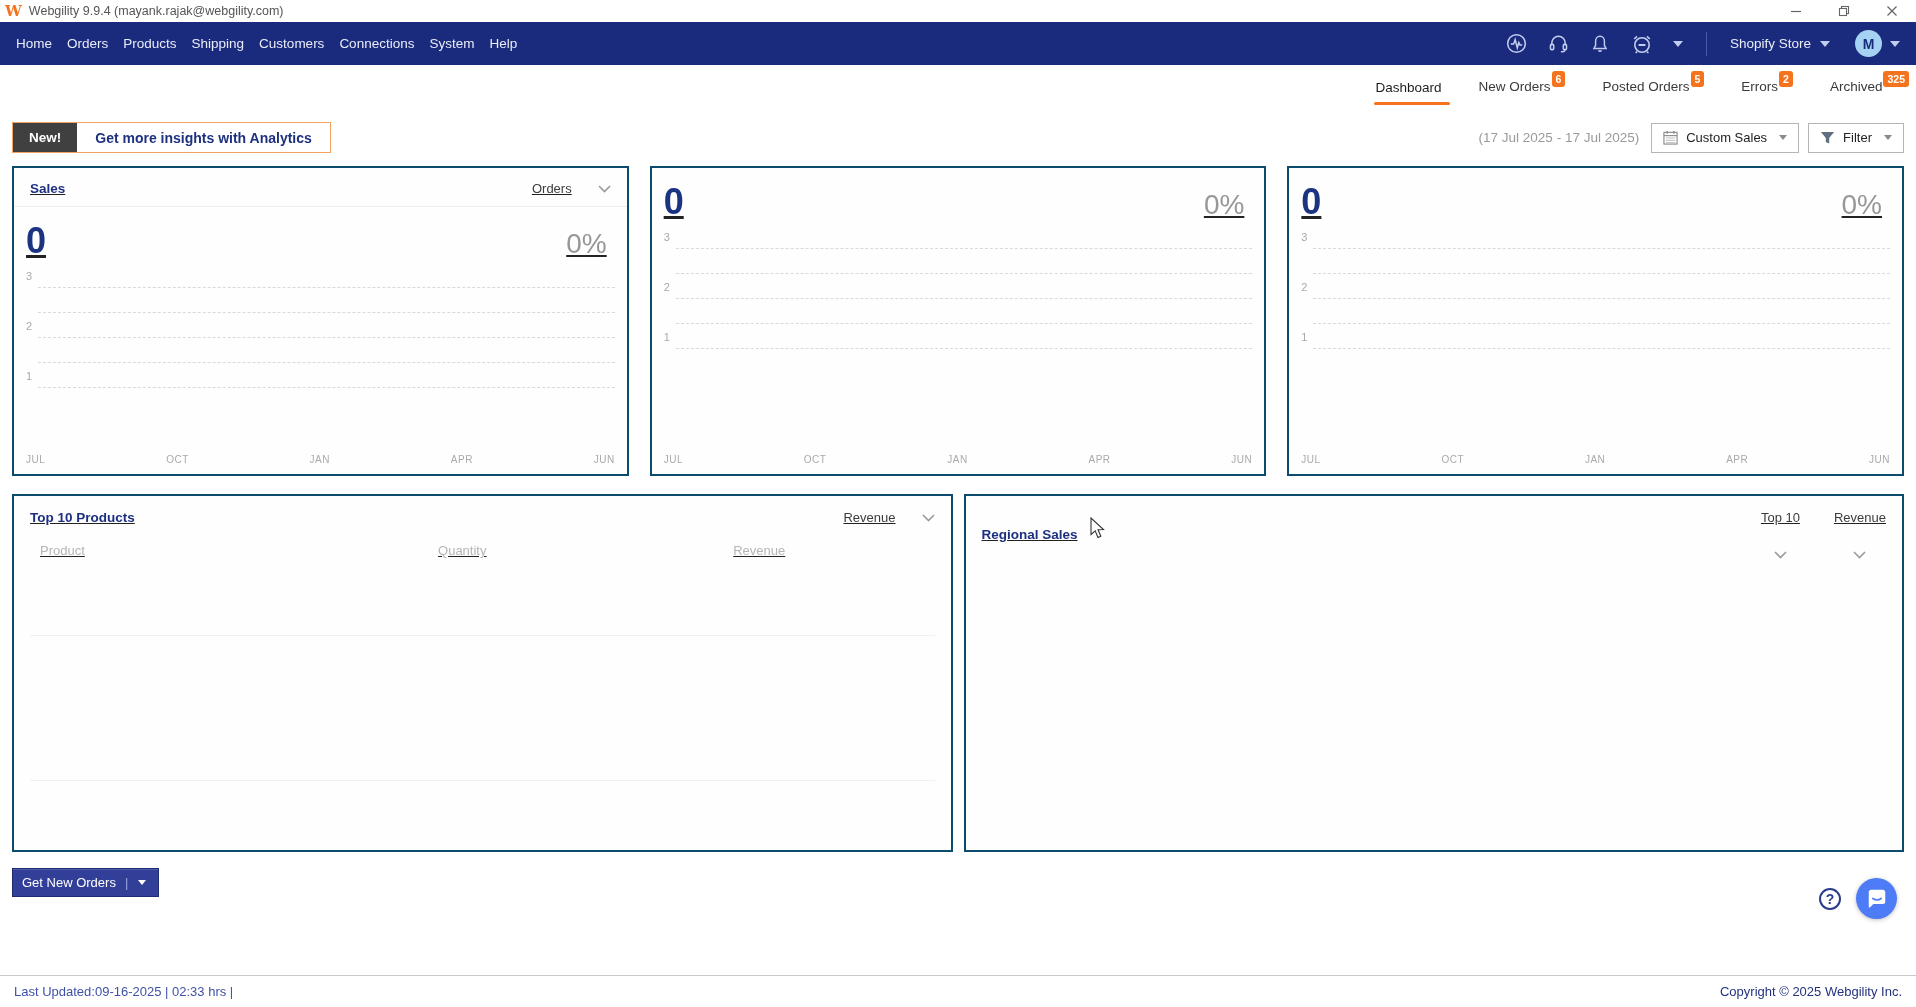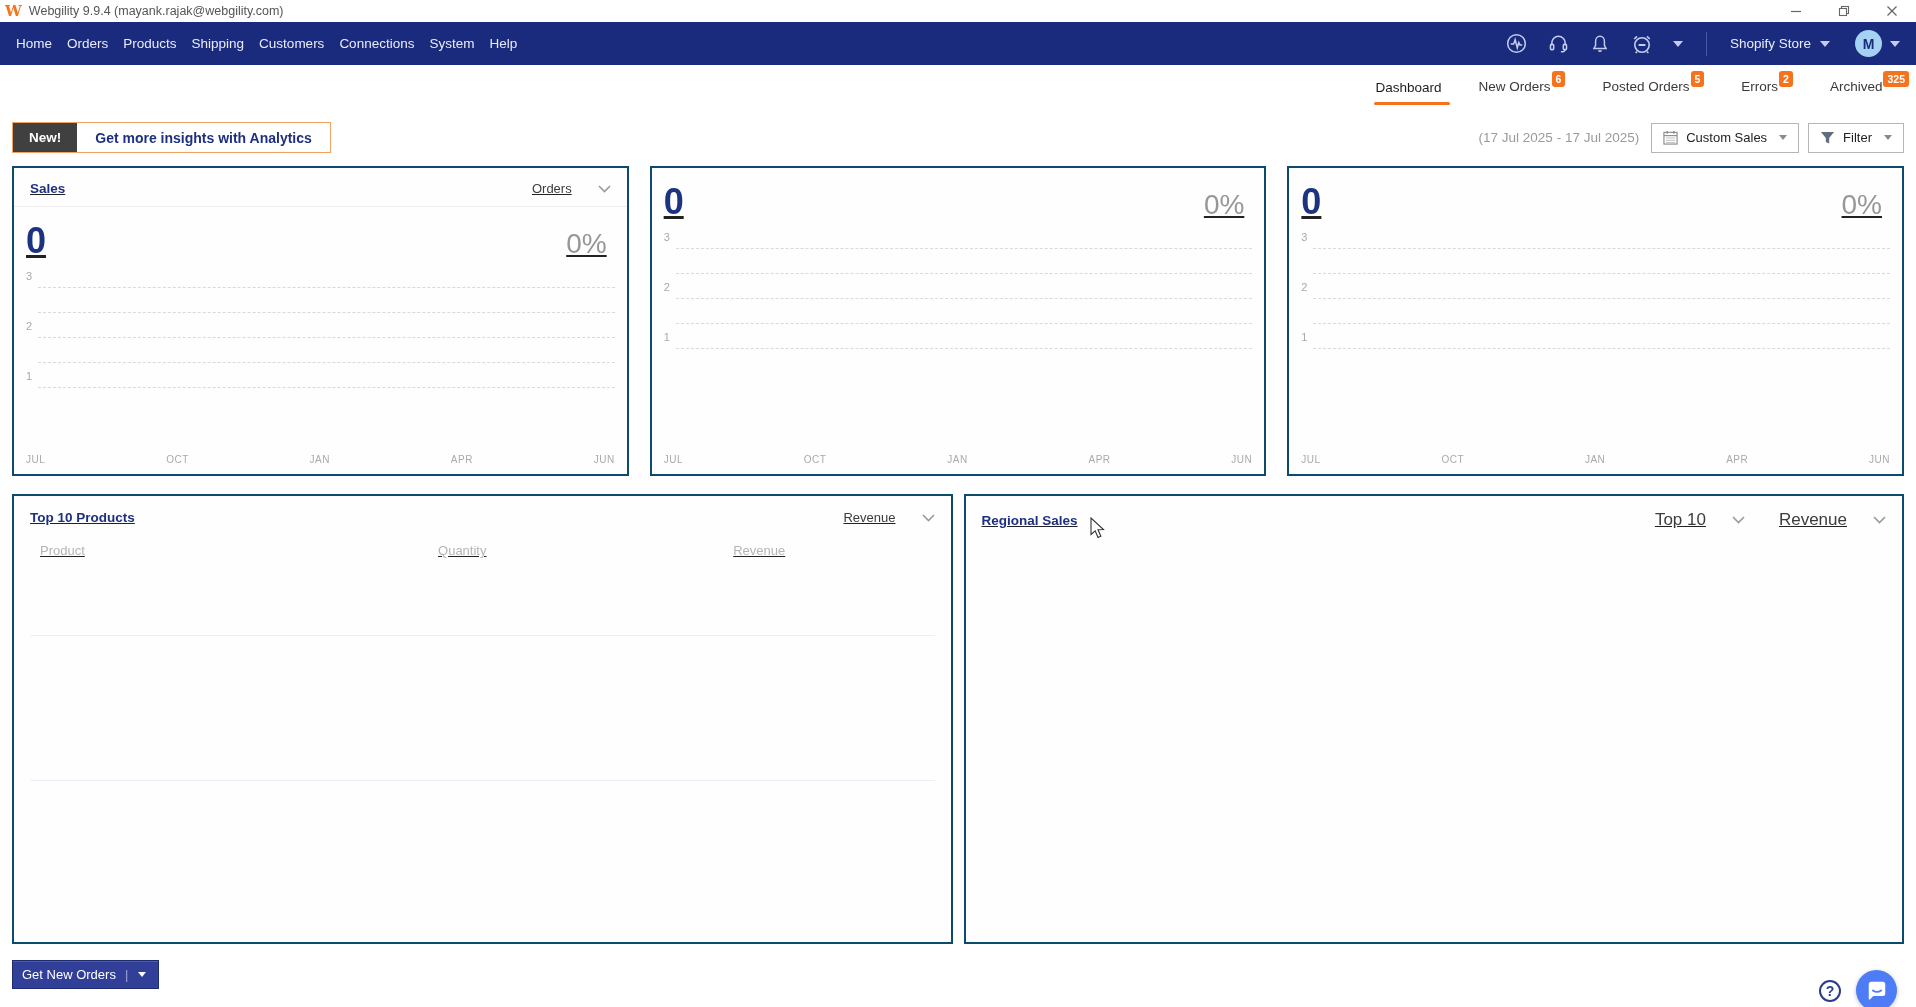--- a/index.html
+++ b/index.html
@@ -57,28 +57,28 @@
   .selector svg { stroke:#9a9a9a; fill:none; stroke-width:1.6; }
   .metrics { display:flex; align-items:baseline; padding:16px 20px 0 12px; }
   .big-number { color:#1c3382; font-size:36px; font-weight:600; line-height:1; }
   .big-percent { margin-left:auto; color:#979797; font-size:28px; line-height:1; }
   .chart-area { position:relative; flex:1; margin-top:4px; }
   .gridline { position:absolute; left:24px; right:12px; border-top:1px dashed #d9d9d9; height:0; }
   .y-label { position:absolute; left:12px; color:#a9a9a9; font-size:11px; line-height:1; }
   .x-axis { position:absolute; left:12px; right:12px; bottom:9px; display:flex; justify-content:space-between; }
   .x-label { color:#a9a9a9; font-size:10px; letter-spacing:.5px;text-align:right; }
 
-  .row2 { display:flex; gap:11px; margin-top:18px; height:450px; }
+  .row2 { display:flex; gap:11px; margin-top:18px; height:358px; }
   .row2 .card { flex:1 1 0; }
   .row2 .card-header { border-bottom:none; padding:14px 16px 10px 16px; }
   .col-headers { display:grid; grid-template-columns:44.5% 33% auto; padding:8px 16px 0 26px; }
   .col-header { color:#b5b5b5; font-size:13px; }
   .list-sep { position:absolute; left:16px; right:16px; border-top:1px solid #edf1f7; height:0; }
   .sel-group { margin-left:auto; display:flex; align-items:center; gap:34px; }
-  .sel-inner { display:flex; align-items:center; gap:26px; color:#3c3c3c; font-size:17px; cursor:pointer; }
+  .sel-inner { display:flex; align-items:center; gap:26px; color:#3c3c3c; font-size:13px; cursor:pointer;flex-direction:column; }
   .sel-inner svg { stroke:#9a9a9a; fill:none; stroke-width:1.6; }
 
   
   .footer-strip { flex:1; display:flex; align-items:flex-start; padding-top:16px; }
   .get-orders-btn { display:flex; align-items:center; background:#323f99; border:1px solid #1f2c70; color:#fff; font-size:13px; height:29px; padding:0 9px; cursor:pointer; box-shadow:inset 0 1px 0 rgba(255,255,255,.15); }
   .get-orders-btn .pipe { margin:0 7px 0 9px; color:#9aa5dd; }
   .btn-caret { width:0; height:0; border-left:4.5px solid transparent; border-right:4.5px solid transparent; border-top:5px solid #fff; display:inline-block; margin:0 3px; }
   .footer-right { margin-left:auto; display:flex; align-items:center; gap:15px; padding-right:7px; margin-top:10px; }
   .help-icon { width:22px; height:22px; border-radius:50%; border:2px solid #2c3c8d; color:#2c3c8d; font-weight:700; font-size:14px; display:flex; align-items:center; justify-content:center; cursor:pointer; }
   .chat-bubble { width:41px; height:41px; border-radius:50%; background:#4e7cf6; display:flex; align-items:center; justify-content:center; cursor:pointer; box-shadow:0 1px 4px rgba(0,0,0,.25); }

